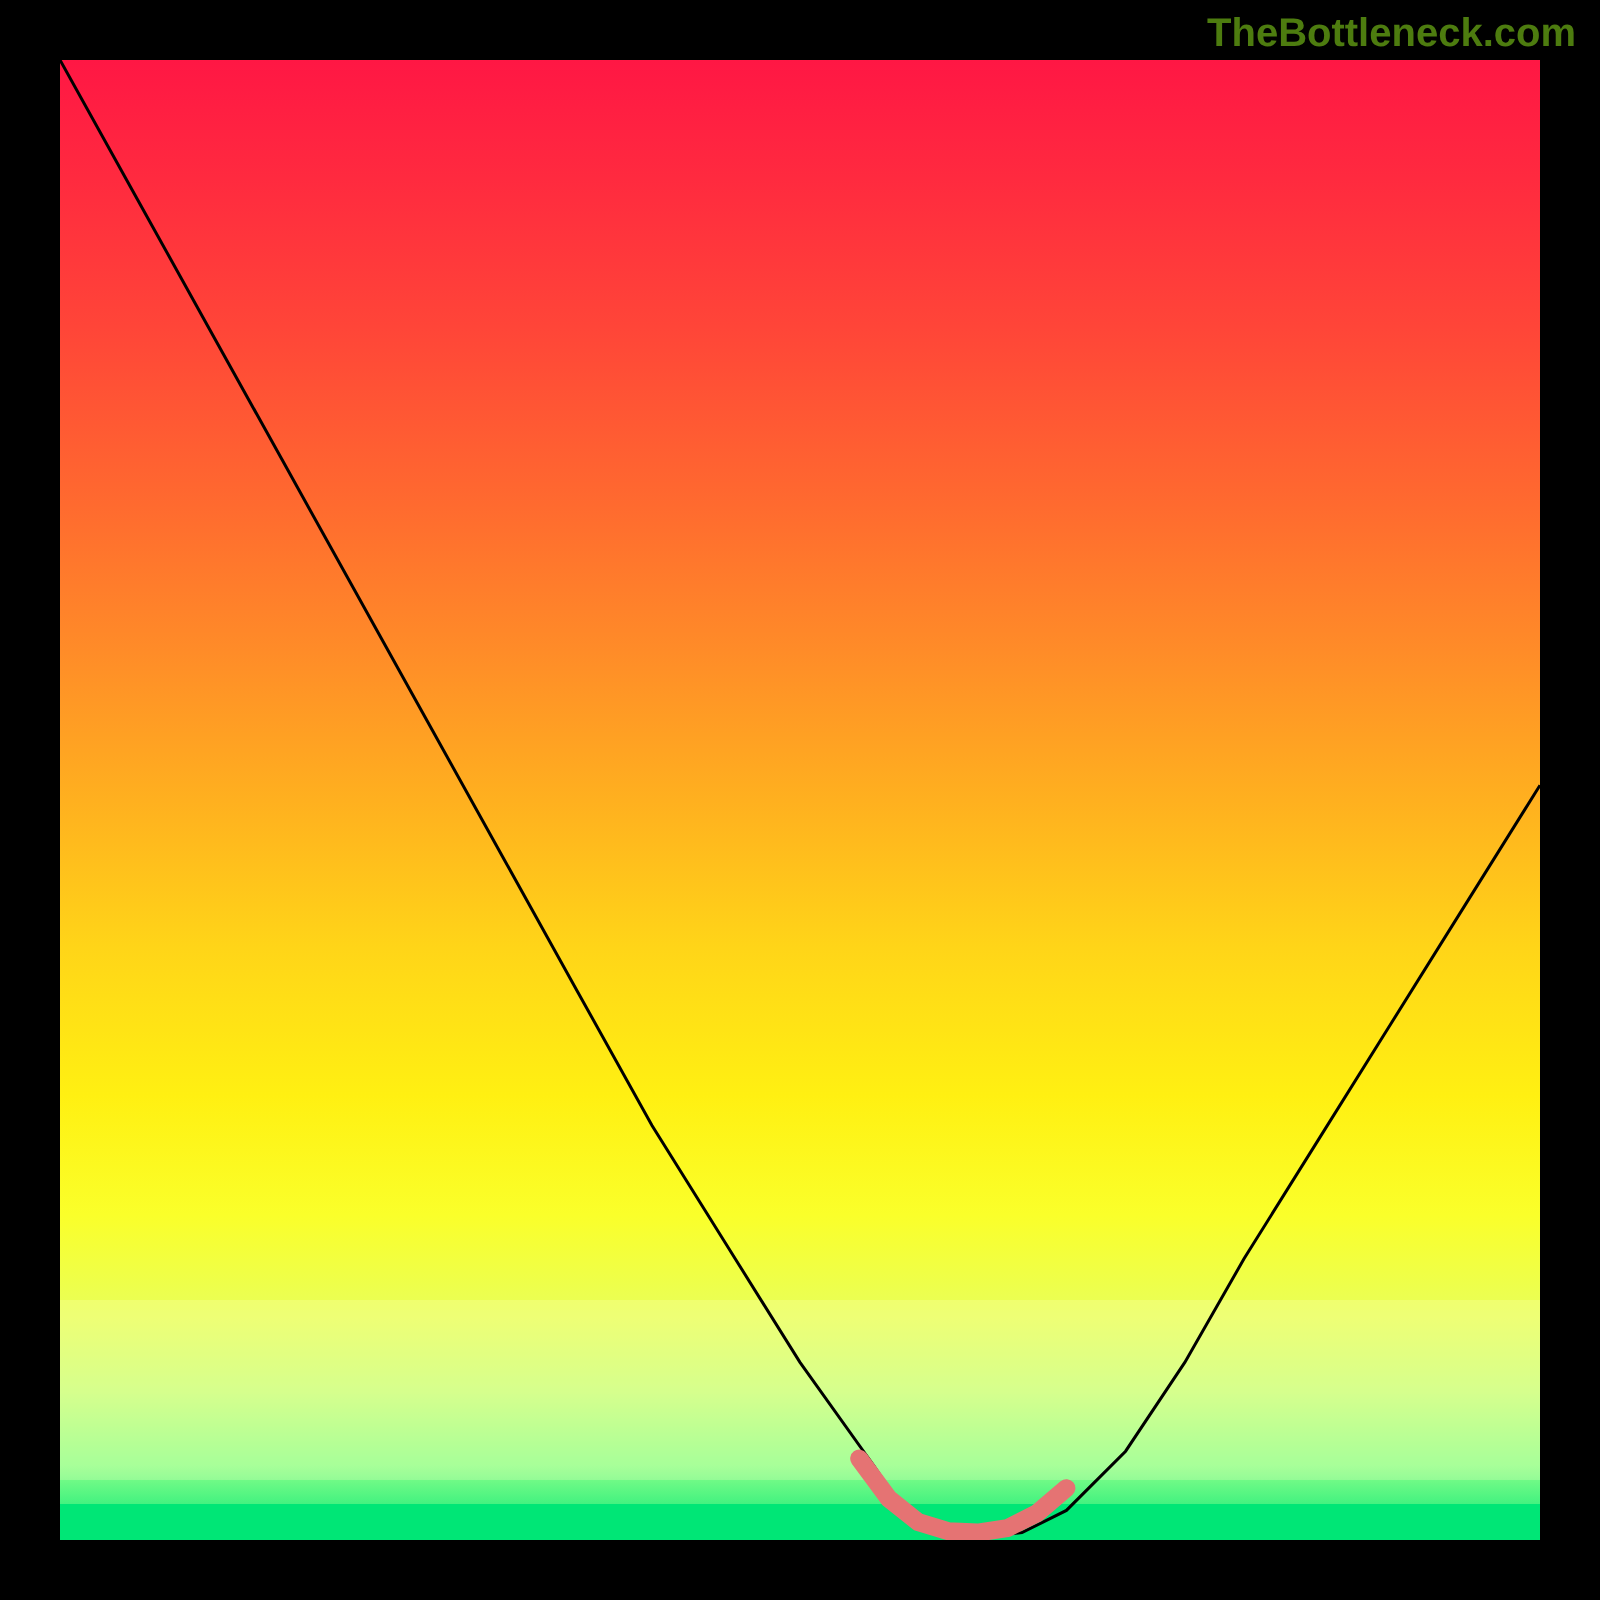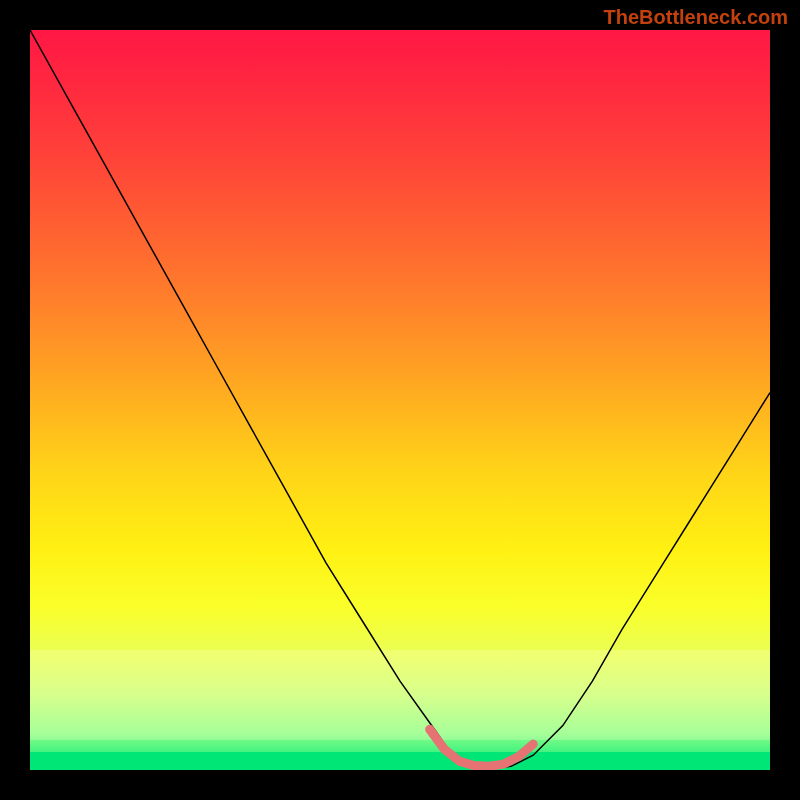--- a/index.html
+++ b/index.html
@@ -1,17 +1,17 @@
 <!DOCTYPE html>
 <html><head>
 <meta charset="utf-8">
 <style>
   * { margin: 0; padding: 0; box-sizing: border-box; }
   body { width: 800px; height: 800px; background: #000; position: relative; font-family: Arial, sans-serif; }
-  .watermark { position: absolute; top: 6px; right: 12px; color: #c2410c; font-size: 20px; font-weight: bold; z-index: 10; }
+  .watermark { position: absolute; top: 6px; right: 12px; color: #4d7c0f; font-size: 20px; font-weight: bold; z-index: 10; }
   .chart-area { position: absolute; top: 30px; left: 30px; width: 740px; height: 740px; overflow: hidden; }
   .gradient-bg { position: absolute; inset: 0; background: linear-gradient(to bottom,
       #ff1744 0%,
       #ff2a3f 8%,
       #ff4538 18%,
       #ff6a2f 30%,
       #ff8c28 40%,
       #ffb01f 50%,
       #ffd518 60%,
       #fff012 70%,

